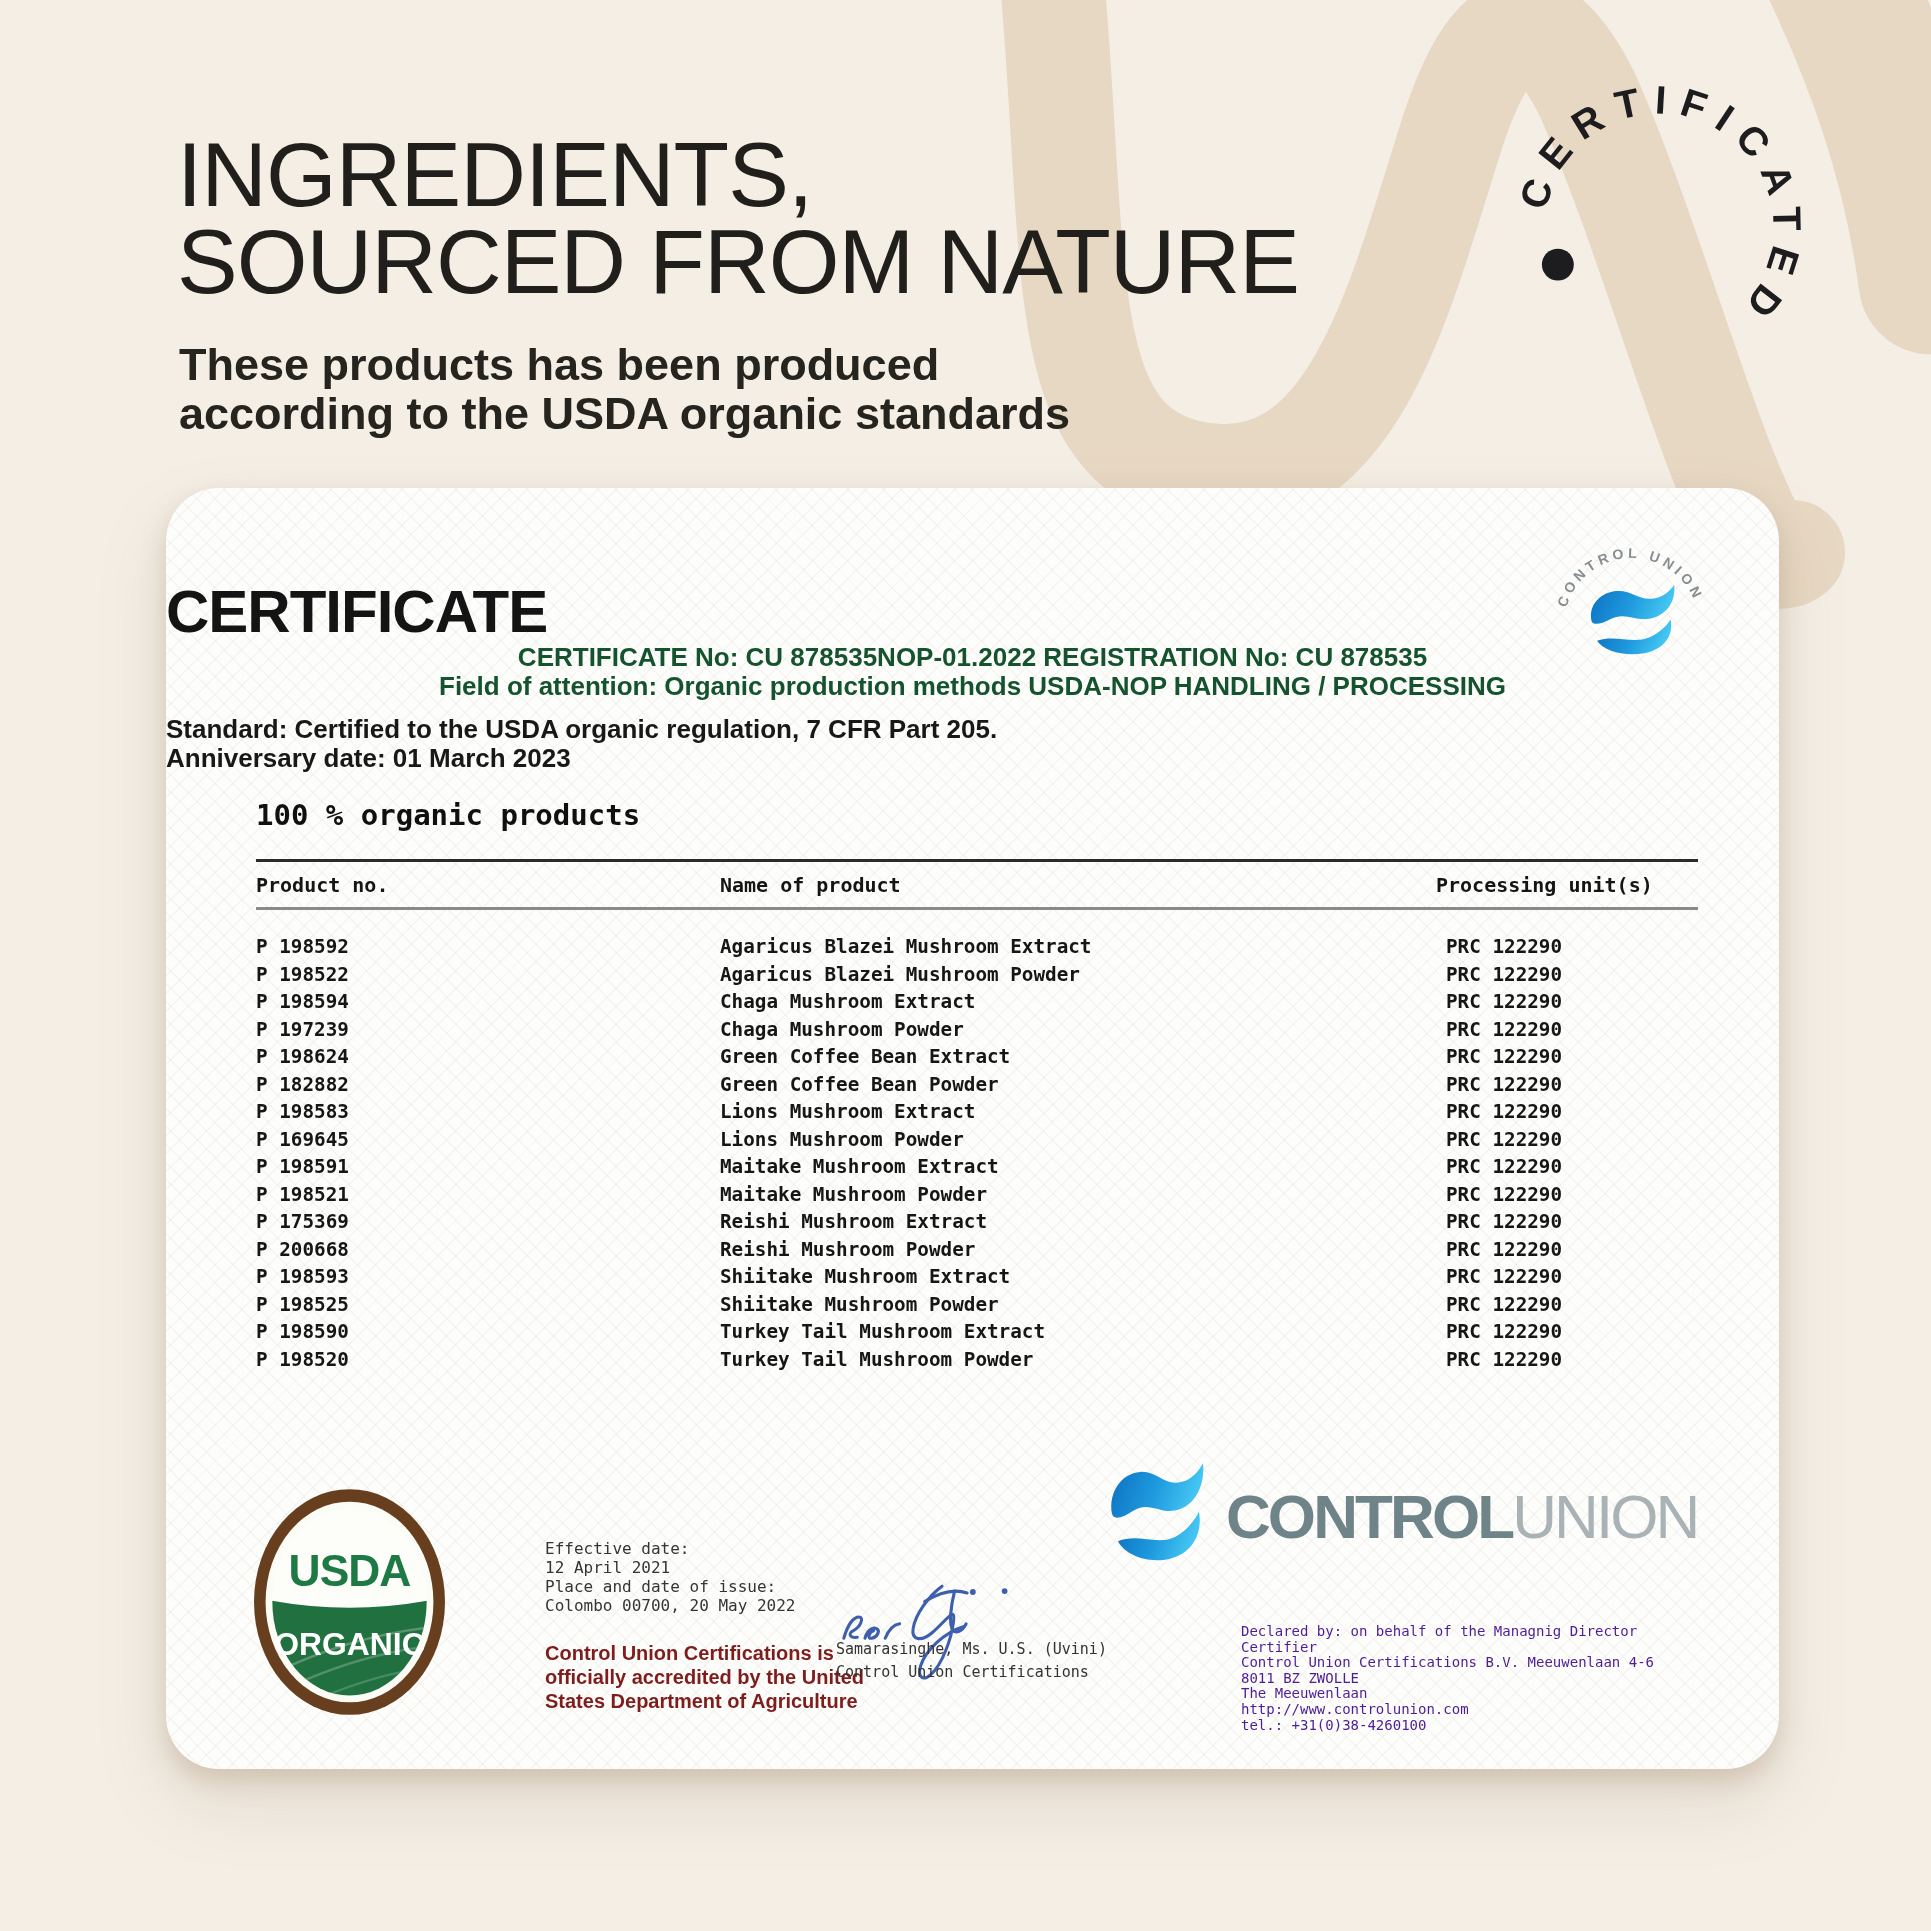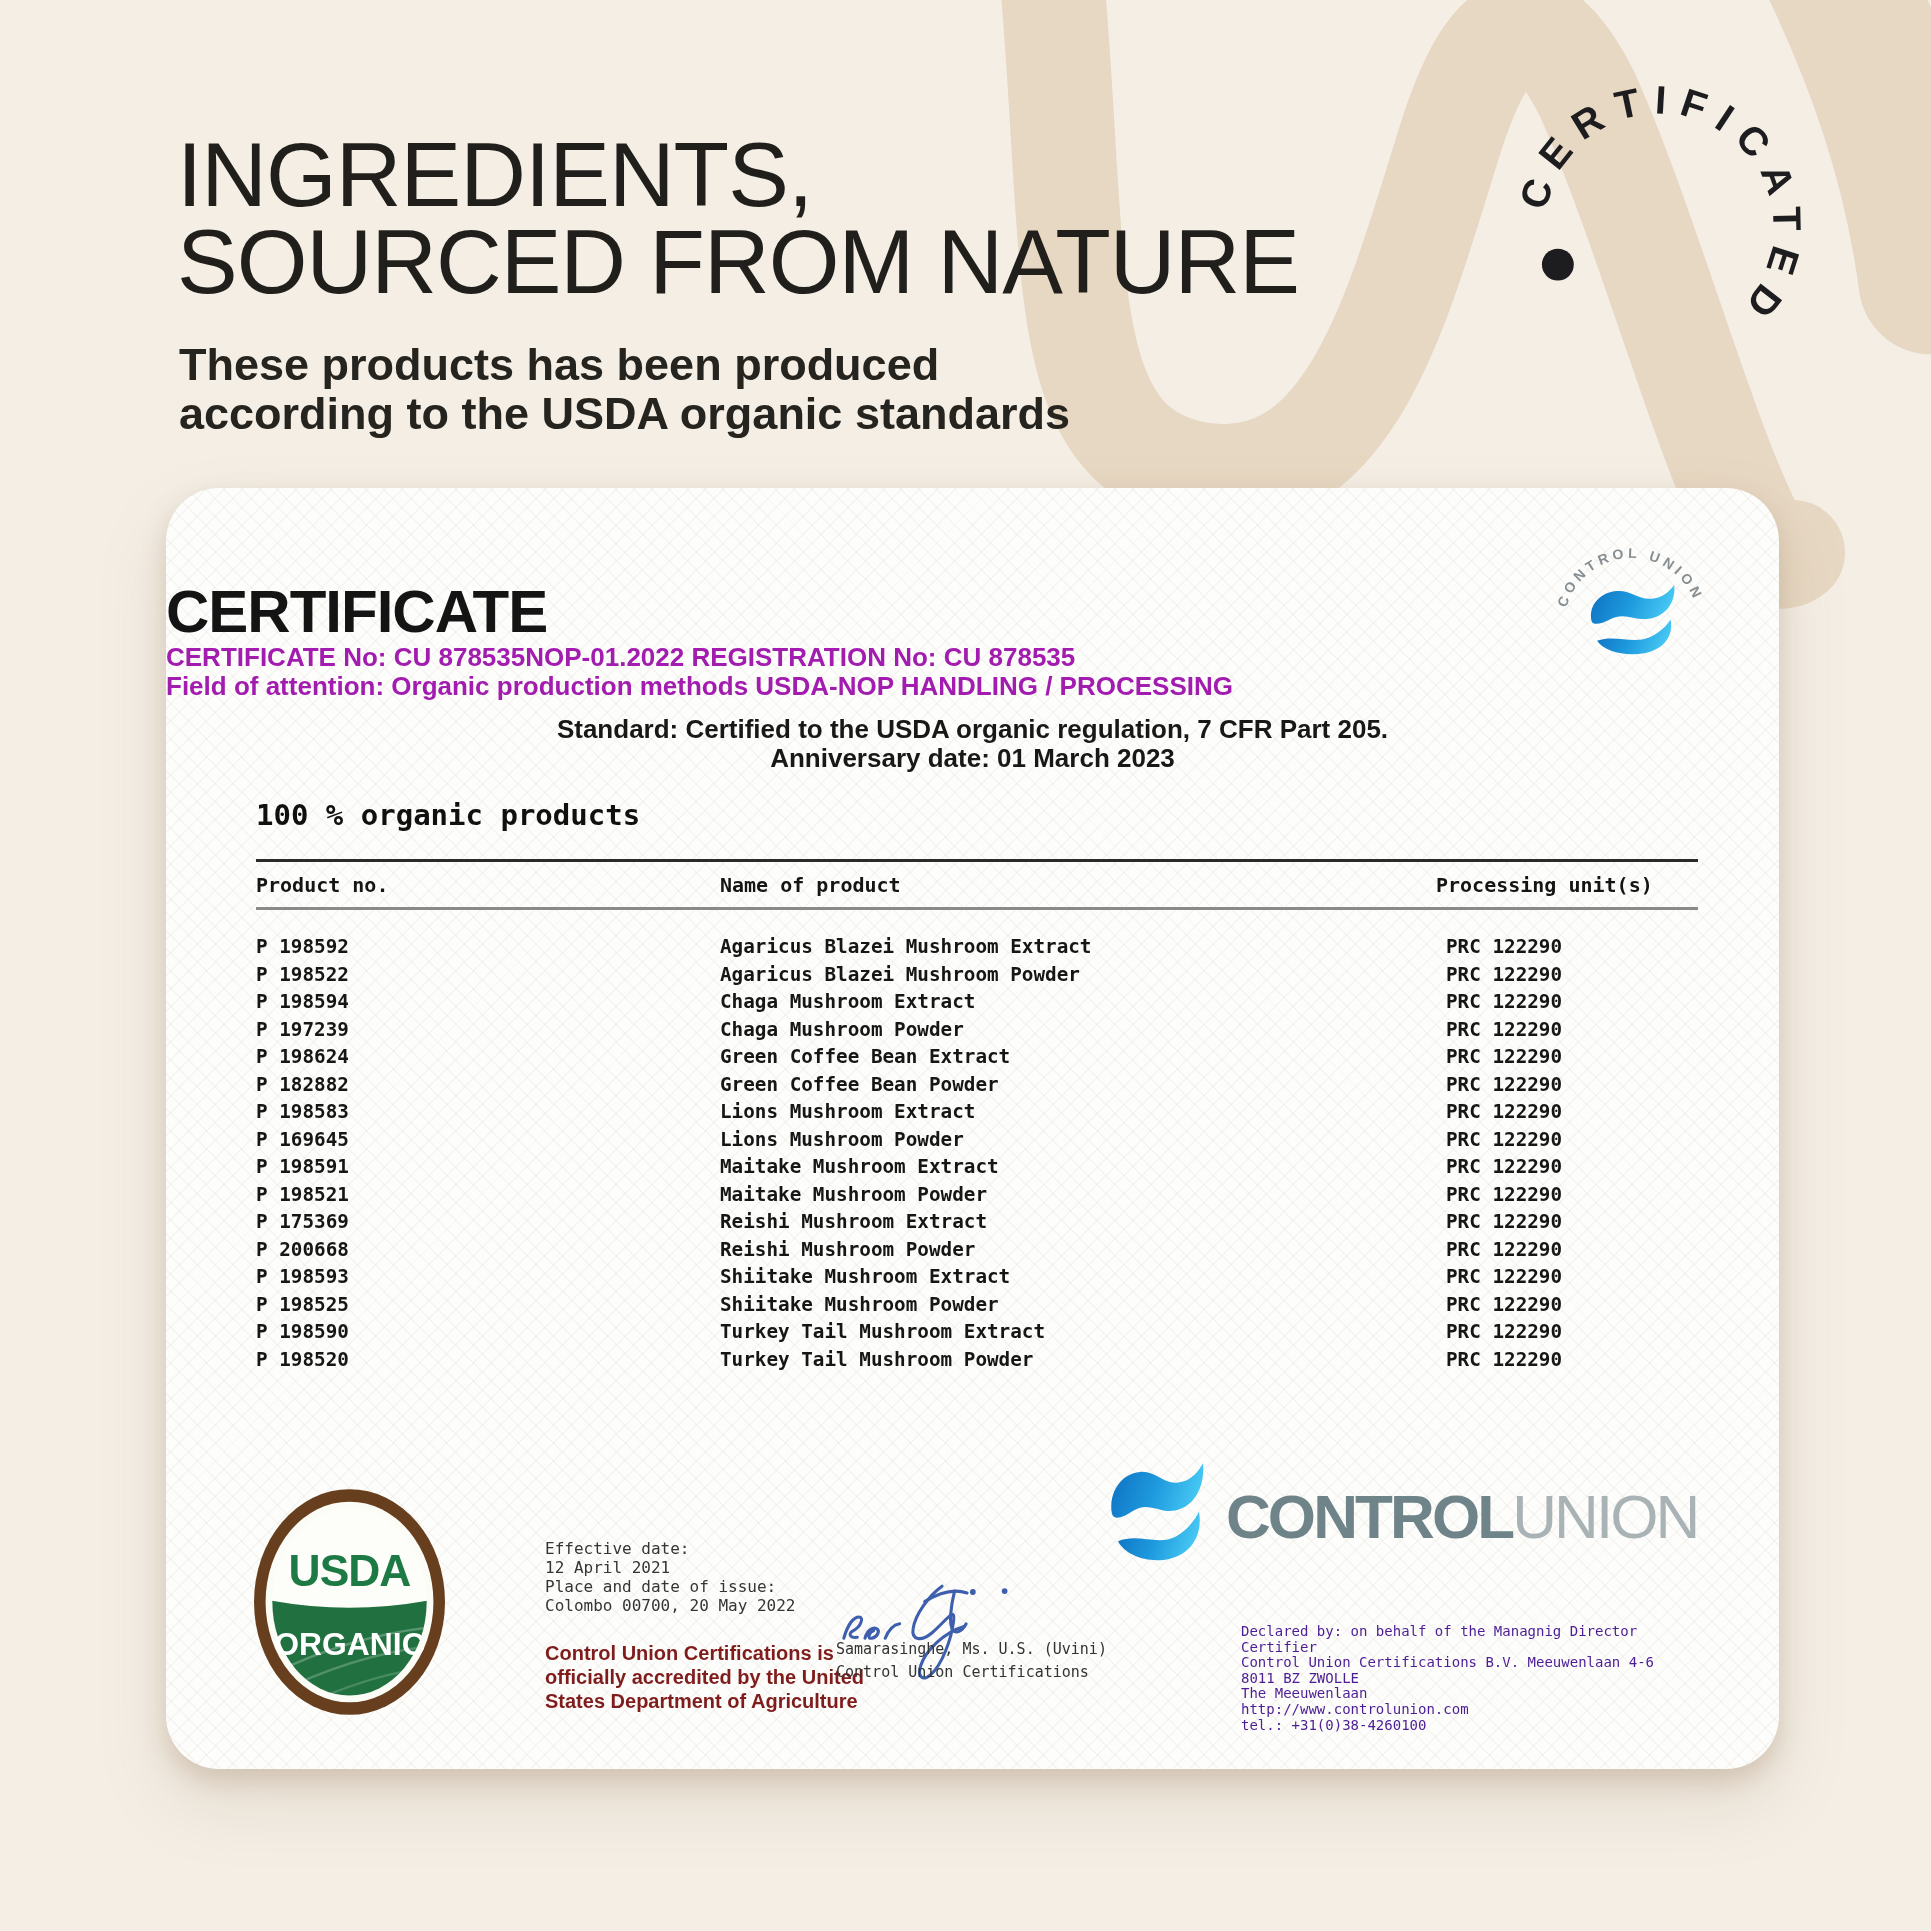--- a/index.html
+++ b/index.html
@@ -15,23 +15,23 @@
   
   .card{left:166px;top:488px;width:1613px;height:1281px;border-radius:53px;
         background-color:#fdfdfb;
         background-image:
           repeating-linear-gradient(45deg, rgba(214,203,192,.17) 0 1.4px, transparent 1.4px 12.6px),
           repeating-linear-gradient(-45deg, rgba(214,203,192,.17) 0 1.4px, transparent 1.4px 12.6px);
         box-shadow:0 11.6px 25px rgba(160,135,105,.30), 0 33px 68px rgba(160,135,105,.18);}
 
   .cert-title{left:166px;top:577px;width:1613px;text-align:left;font-size:60px;
               font-weight:700;letter-spacing:-1px;color:#141414;}
-  .cert-lines-a{left:166px;top:643px;width:1613px;font-size:26px;
-                line-height:29px;font-weight:700;color:#a21caf;}
-  .cert-lines-b{left:166px;top:715px;width:1613px;text-align:center;font-size:26px;
+  .cert-lines-a{left:166px;top:643px;width:1613px;text-align:center;font-size:26px;
+                line-height:29px;font-weight:700;color:#14532d;}
+  .cert-lines-b{left:166px;top:715px;width:1613px;text-align:left;font-size:26px;
                 line-height:29px;font-weight:700;color:#181818;}
 
   .mono{font-family:"DejaVu Sans Mono", monospace;}
   .sec-heading{left:256px;top:798px;font-size:29px;font-weight:700;color:#101010;}
   .rule1{left:256px;top:859px;width:1442px;height:2.9px;background:#2b2b2b;}
   .rule2{left:256px;top:907px;width:1442px;height:2.9px;background:#8a8a8a;}
 
   .thead{left:256px;top:873px;width:1442px;height:27px;font-size:20px;font-weight:700;color:#151515;}
   .thead .c1,.trow .c1{position:absolute;left:0;}
   .thead .c2,.trow .c2{position:absolute;left:464px;}

